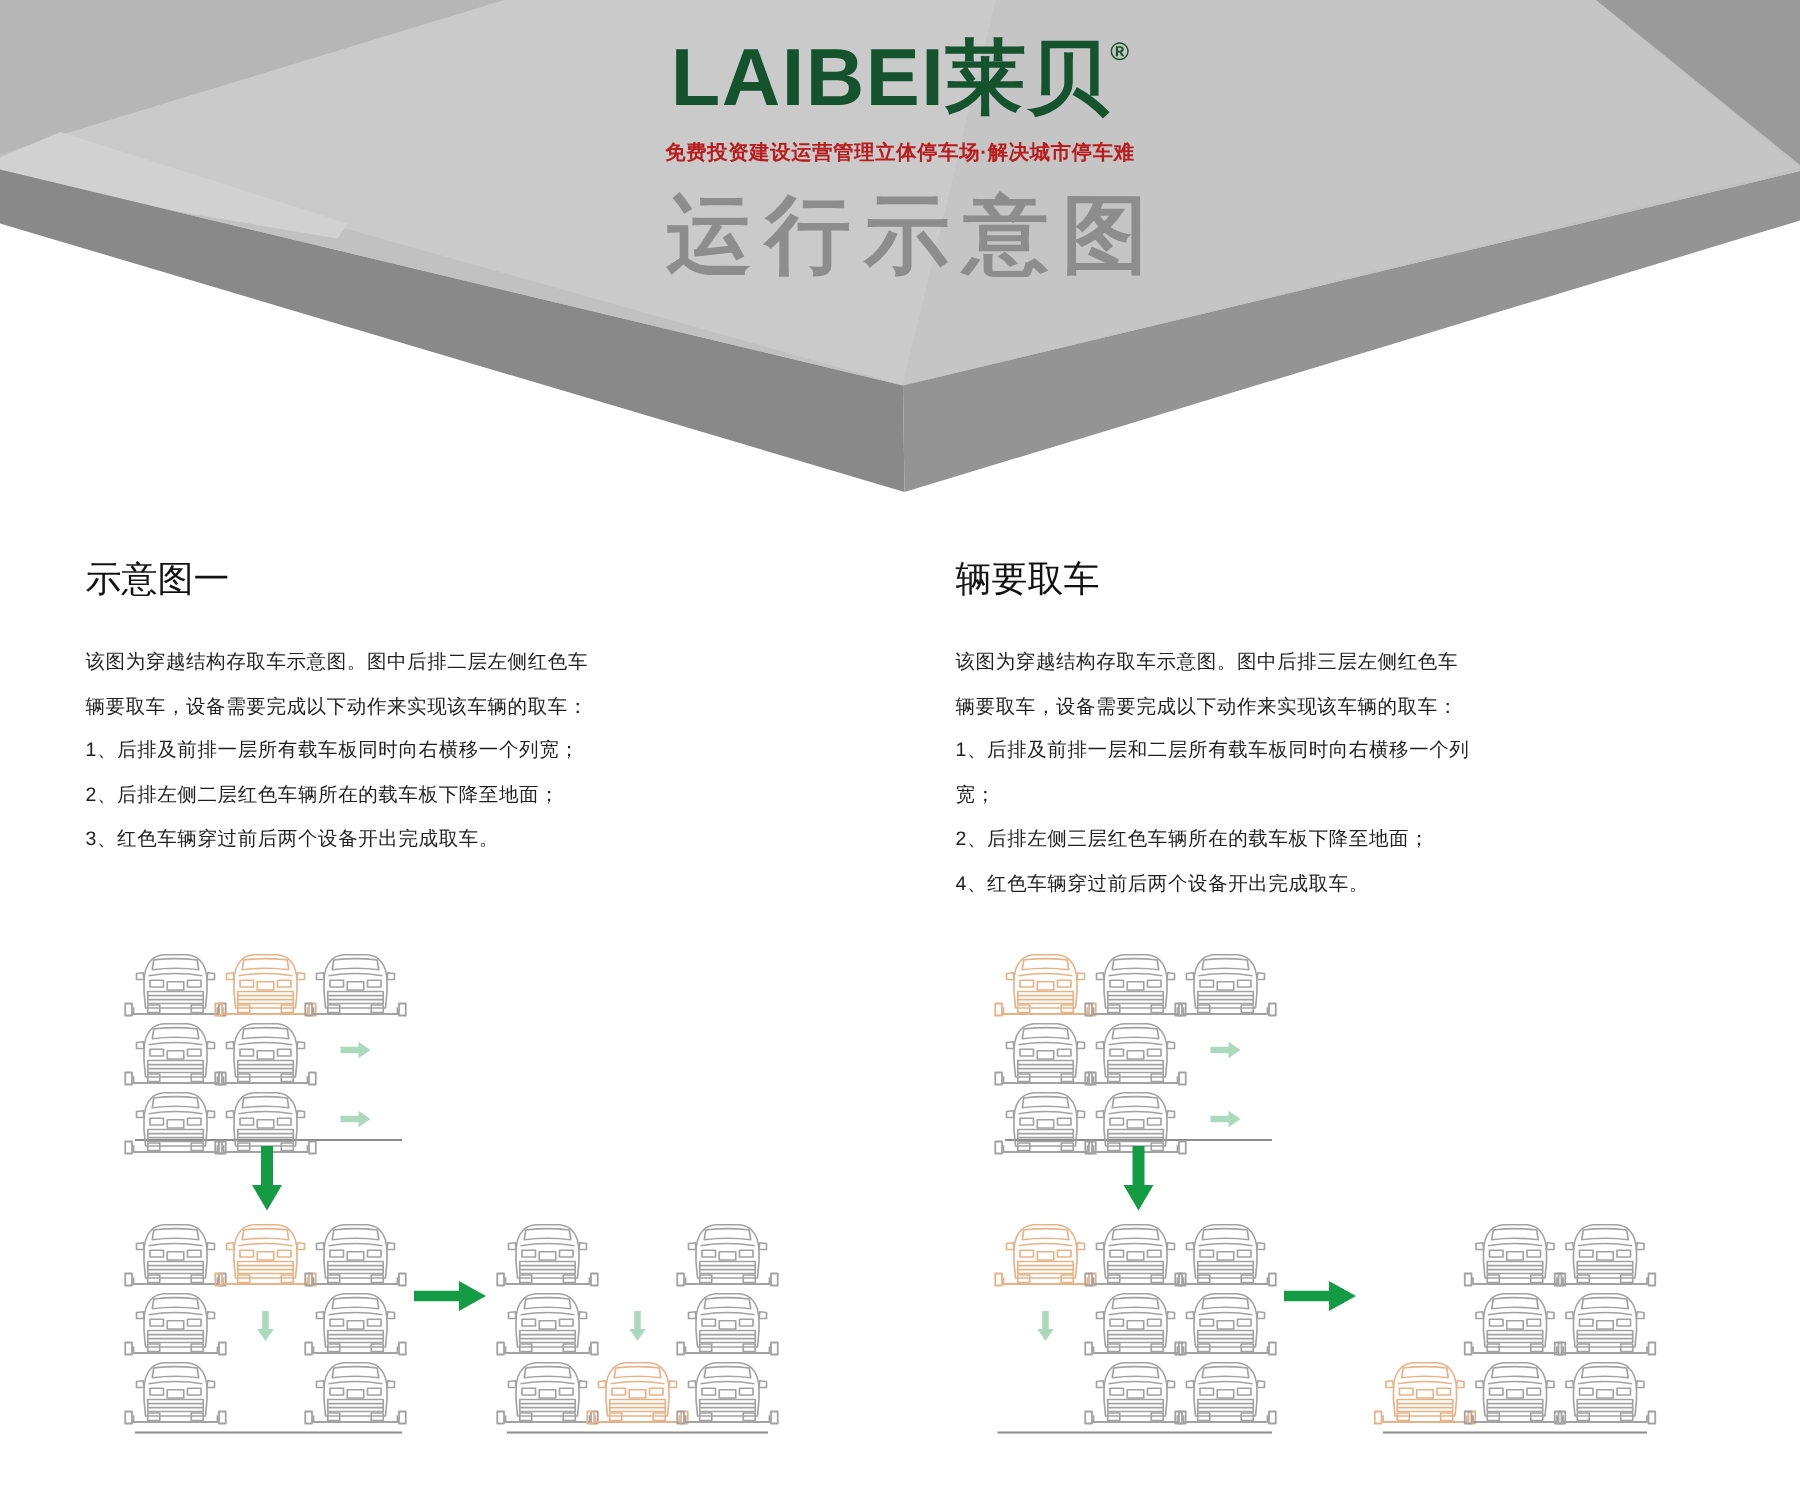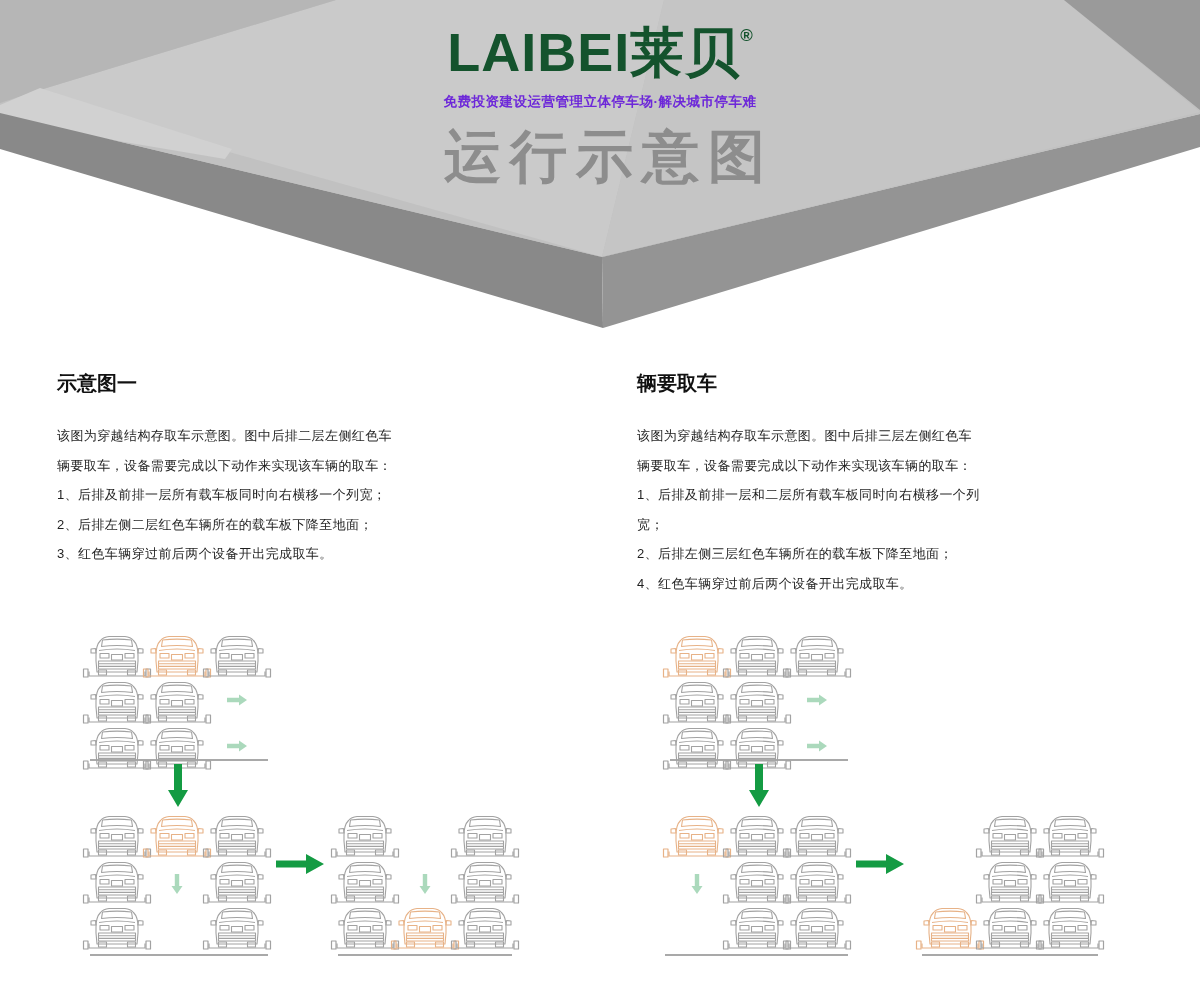--- a/index.html
+++ b/index.html
@@ -2,26 +2,26 @@
 <html><head>
 <meta charset="utf-8">
 <style>
   html,body{margin:0;padding:0;background:#ffffff;}
   body{width:1200px;height:993px;position:relative;overflow:hidden;
        font-family:"Liberation Sans","DejaVu Sans",sans-serif;}
   .banner-svg{position:absolute;left:0;top:0;}
   .banner-text{position:absolute;left:0;width:1200px;text-align:center;}
   .brand-logo{top:24px;font-size:54px;font-weight:bold;color:#14532d;letter-spacing:1px;line-height:1.05;}
   .brand-logo .reg{font-size:17px;vertical-align:30px;letter-spacing:0;}
-  .brand-tagline{top:93px;font-size:13.5px;font-weight:bold;color:#6d28d9;letter-spacing:.5px;}
+  .brand-tagline{top:93px;font-size:13.5px;font-weight:bold;color:#b91c1c;letter-spacing:.5px;}
   .page-title{top:119px;font-size:57px;font-weight:bold;color:#8d8d8d;letter-spacing:9px;padding-left:9px;}
   .text-col{position:absolute;width:528px;top:370px;color:#1f1f1f;}
   .text-col.left{left:57px;}
   .text-col.right{left:637px;}
-  .sec-heading{font-size:20px;font-weight:bold;color:#111;margin:0 0 24px 0;}
+  .sec-heading{font-size:24px;font-weight:normal;color:#111;margin:0 0 24px 0;}
   .sec-body{font-size:13px;line-height:29.5px;letter-spacing:.4px;white-space:pre-line;margin:0;}
   .diagram-svg{position:absolute;left:0;top:600px;}
 </style>
 </head>
 <body>
 
 <svg class="banner-svg" width="1200" height="340" viewBox="0 0 1200 340">
   <polygon points="0,0 1200,0 1200,114 602,257 0,113" fill="#c1c1c1"></polygon>
   <polygon points="336,0 664,0 602,257 229,152 40,90" fill="#cacaca"></polygon>
   <polygon points="664,0 1064,0 1200,112 602,257" fill="#c5c5c5"></polygon>

